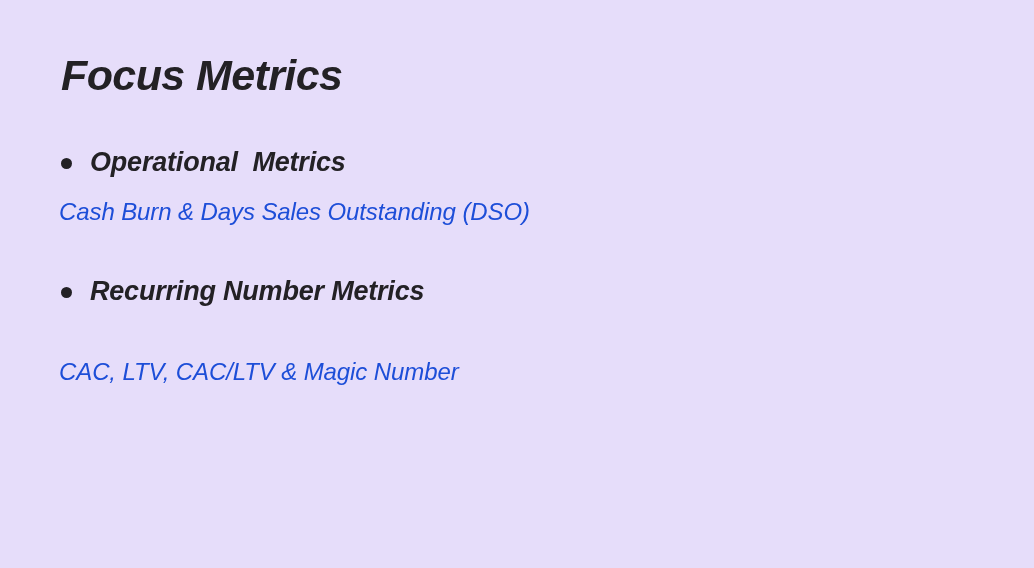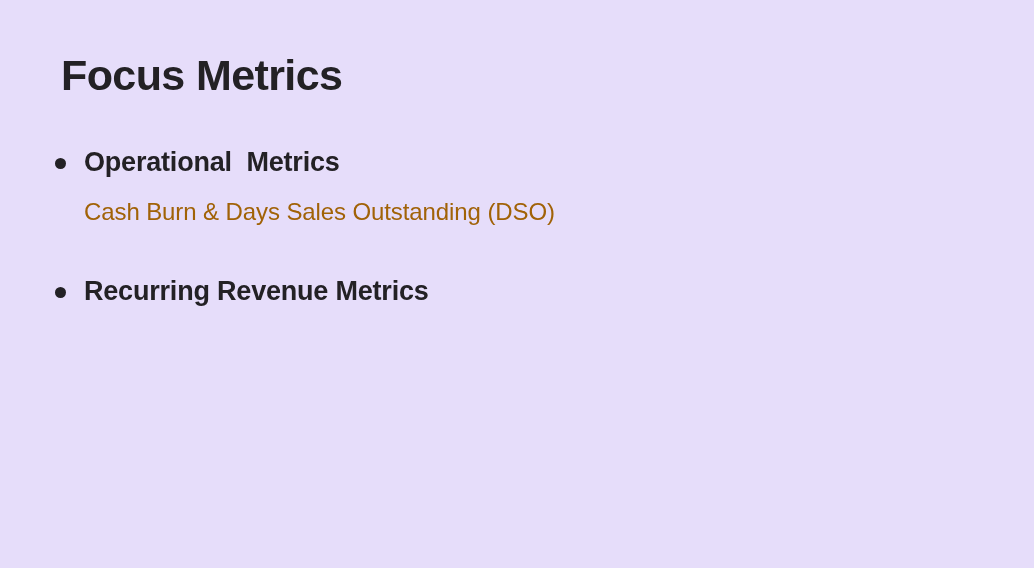--- a/index.html
+++ b/index.html
@@ -26,27 +26,29 @@
   .slide-title {
     position: absolute;
     left: 61px;
     top: 51px;
     font-size: 43px;
     font-weight: bold;
     color: #232125;
     letter-spacing: -0.6px;
     line-height: 1.15;
     white-space: pre;
+    font-style: italic;
   }
 
   .bullet-list {
     position: absolute;
-    left: 53px;
+    left: 59px;
     top: 146px;
     width: 940px;
+    font-style: italic;
   }
 
   .bullet-group {
     position: relative;
     margin-bottom: 48px;
   }
 
   .bullet-group:last-child {
     margin-bottom: 0;
   }
@@ -73,25 +75,24 @@
     font-size: 27px;
     font-weight: bold;
     color: #232125;
     letter-spacing: -0.2px;
     line-height: 1.25;
     white-space: pre;
   }
 
   .bullet-subtext {
     display: block;
-    margin-left: 31px;
     margin-top: 17px;
     font-size: 24px;
     font-weight: normal;
-    color: #a16207;
+    color: #1d4ed8;
     letter-spacing: -0.1px;
     line-height: 1.25;
     white-space: pre;
   }
 </style>
 </head>
 <body>
 
 <div class="slide">
 
@@ -103,21 +104,22 @@
       <div class="bullet-heading-row">
         <span class="bullet-marker"></span>
         <span class="bullet-heading">Operational  Metrics</span>
       </div>
       <span class="bullet-subtext">Cash Burn &amp; Days Sales Outstanding (DSO)</span>
     </div>
 
     <div class="bullet-group">
       <div class="bullet-heading-row">
         <span class="bullet-marker"></span>
-        <span class="bullet-heading">Recurring Revenue Metrics</span>
+        <span class="bullet-heading">Recurring Number Metrics</span>
       </div>
     </div>
 
     <div class="bullet-group">
+      <span class="bullet-subtext">CAC, LTV, CAC/LTV &amp; Magic Number</span>
     </div>
 
   </div>
 </div>
 
 </body></html>

